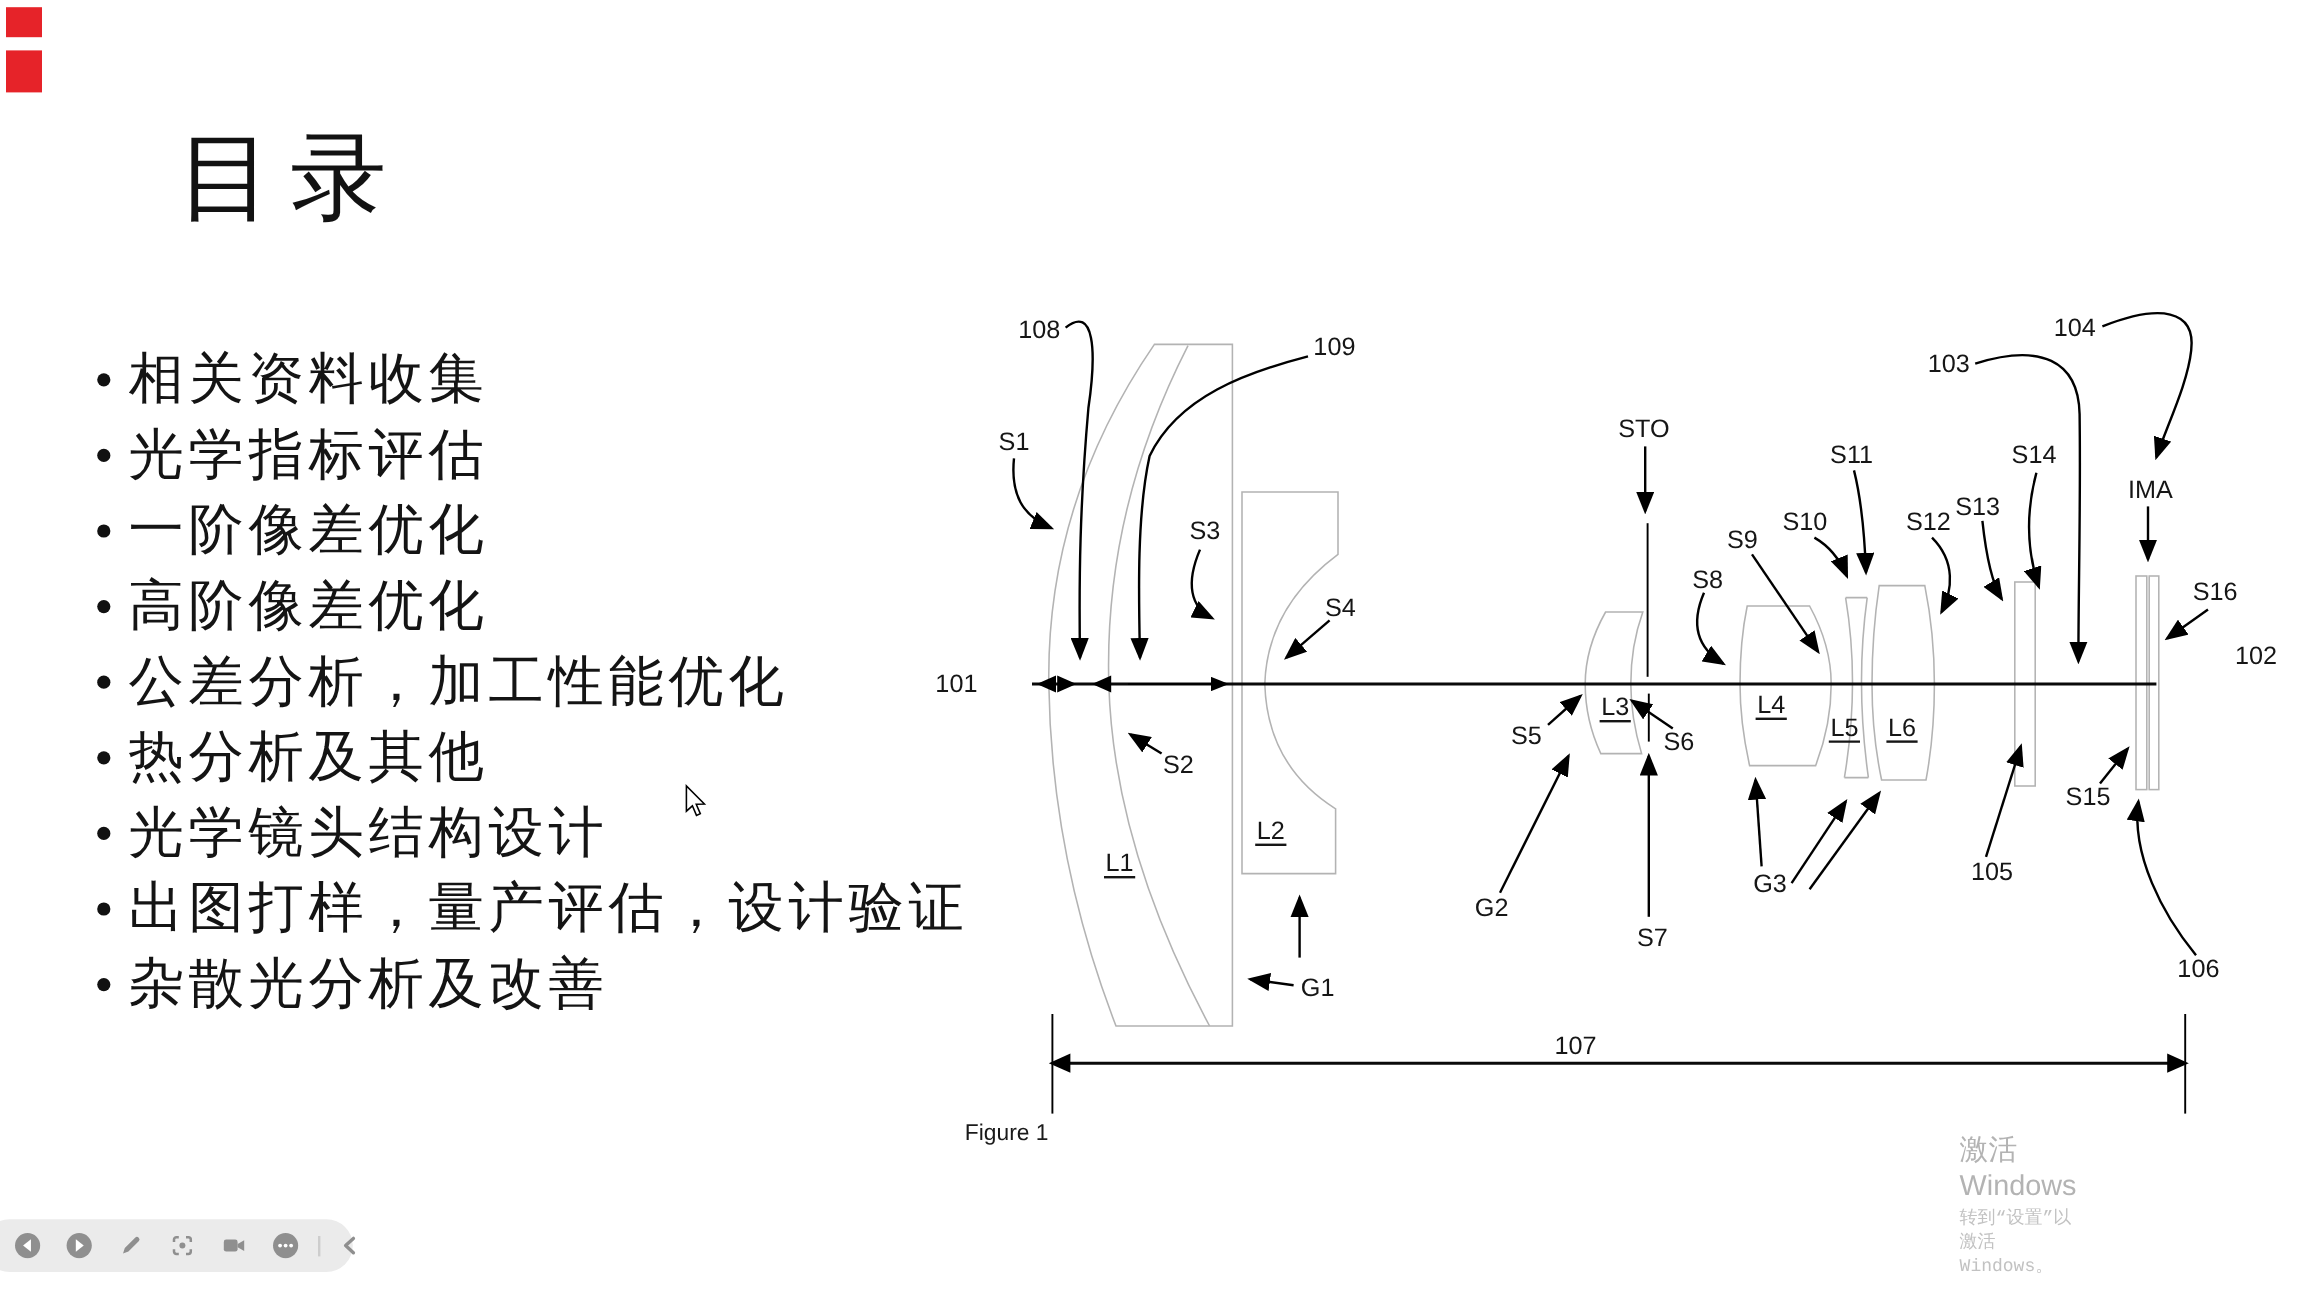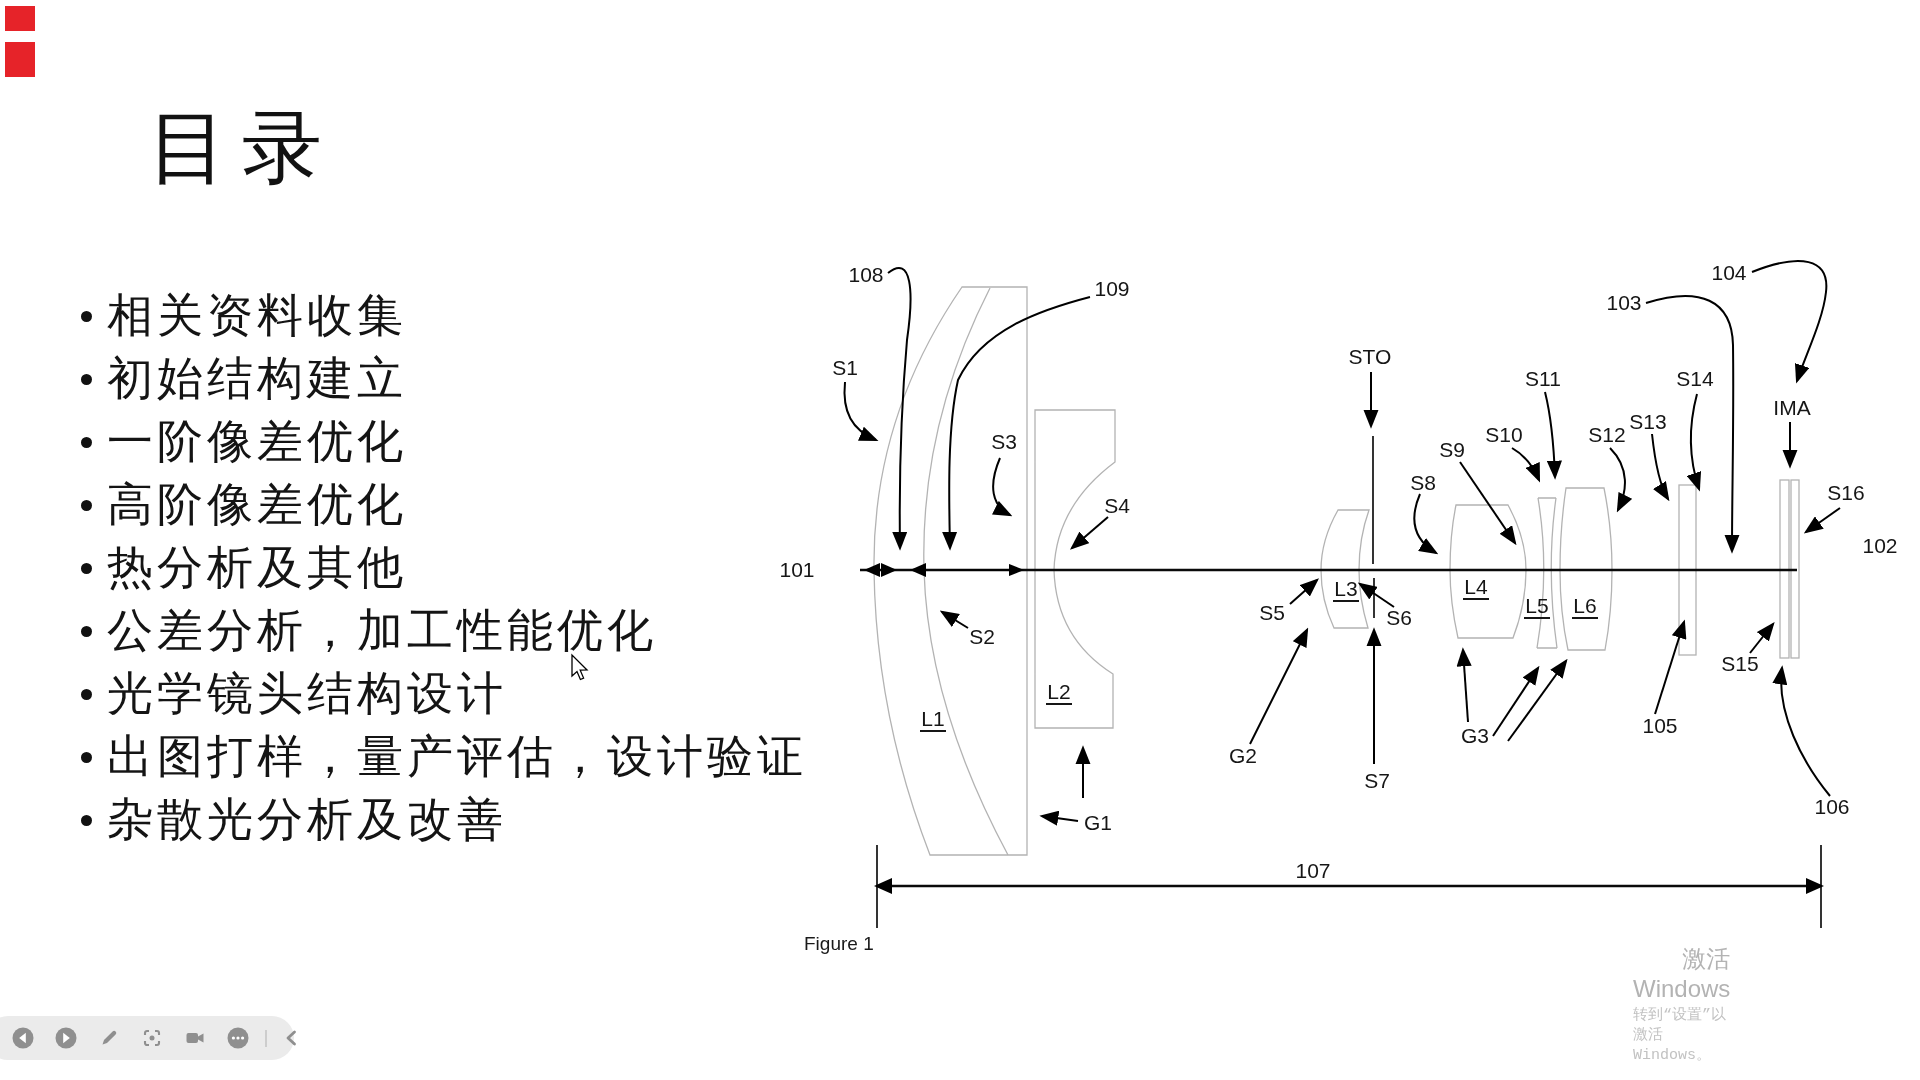--- a/index.html
+++ b/index.html
@@ -29,46 +29,46 @@
   .figcap{font-size:19px;fill:#1a1a1a;}
   .lens{fill:none;stroke:#b3b3b3;stroke-width:1.3;}
   .arrow{fill:none;stroke:#000;stroke-width:2;}
   .thin{fill:none;stroke:#000;stroke-width:1.6;}
   .axis{stroke:#0a0a0a;stroke-width:2.6;}
   .dim{stroke:#0a0a0a;stroke-width:2.4;}
   .tri{fill:#000;stroke:none;}
 
   
   .watermark{position:absolute;left:1633px;top:944px;color:#b6b6b6;}
-  .watermark .w1{font-size:24px;line-height:30px;color:#b3b3b3;text-align:right;}
+  .watermark .w1{font-size:24px;line-height:30px;color:#b3b3b3;}
   .watermark .w2{font-size:15px;line-height:20px;color:#c2c2c2;margin-top:2px;font-family:Liberation Mono, monospace;}
 
   
   .toolbar{position:absolute;left:-14px;top:1016px;height:44px;width:308px;background:#ebebeb;
            border-radius:22px;display:flex;align-items:center;padding-left:26px;box-sizing:border-box;gap:21px;}
   .tbtn{width:22px;height:22px;flex:0 0 auto;cursor:pointer;background:none;border:none;padding:0;display:block;}
   .tb-div{width:2px;height:17px;background:#cdcdcd;flex:0 0 auto;margin-left:-5px;margin-right:-7px;}
 </style>
 </head>
 <body>
 
 <div class="stage">
 
   <div id="redmark1" class="red-mark"></div>
   <div id="redmark2" class="red-mark"></div>
 
   <div class="slide-title">目录</div>
 
   <ul class="toc">
       <li>相关资料收集</li>
-      <li>初始结构建立</li>
+      <li>光学指标评估</li>
       <li>一阶像差优化</li>
       <li>高阶像差优化</li>
+      <li>公差分析，加工性能优化</li>
       <li>热分析及其他</li>
-      <li>公差分析，加工性能优化</li>
       <li>光学镜头结构设计</li>
       <li>出图打样，量产评估，设计验证</li>
       <li>杂散光分析及改善</li>
     </ul>
 
   <svg class="fig" viewBox="0 0 1920 1080">
     <defs>
       <marker id="ah" viewBox="0 0 10 8" refX="8.6" refY="4" markerWidth="9.5" markerHeight="7.6" orient="auto">
         <path d="M0,0 L10,4 L0,8 Z" fill="#000"></path>
       </marker>

